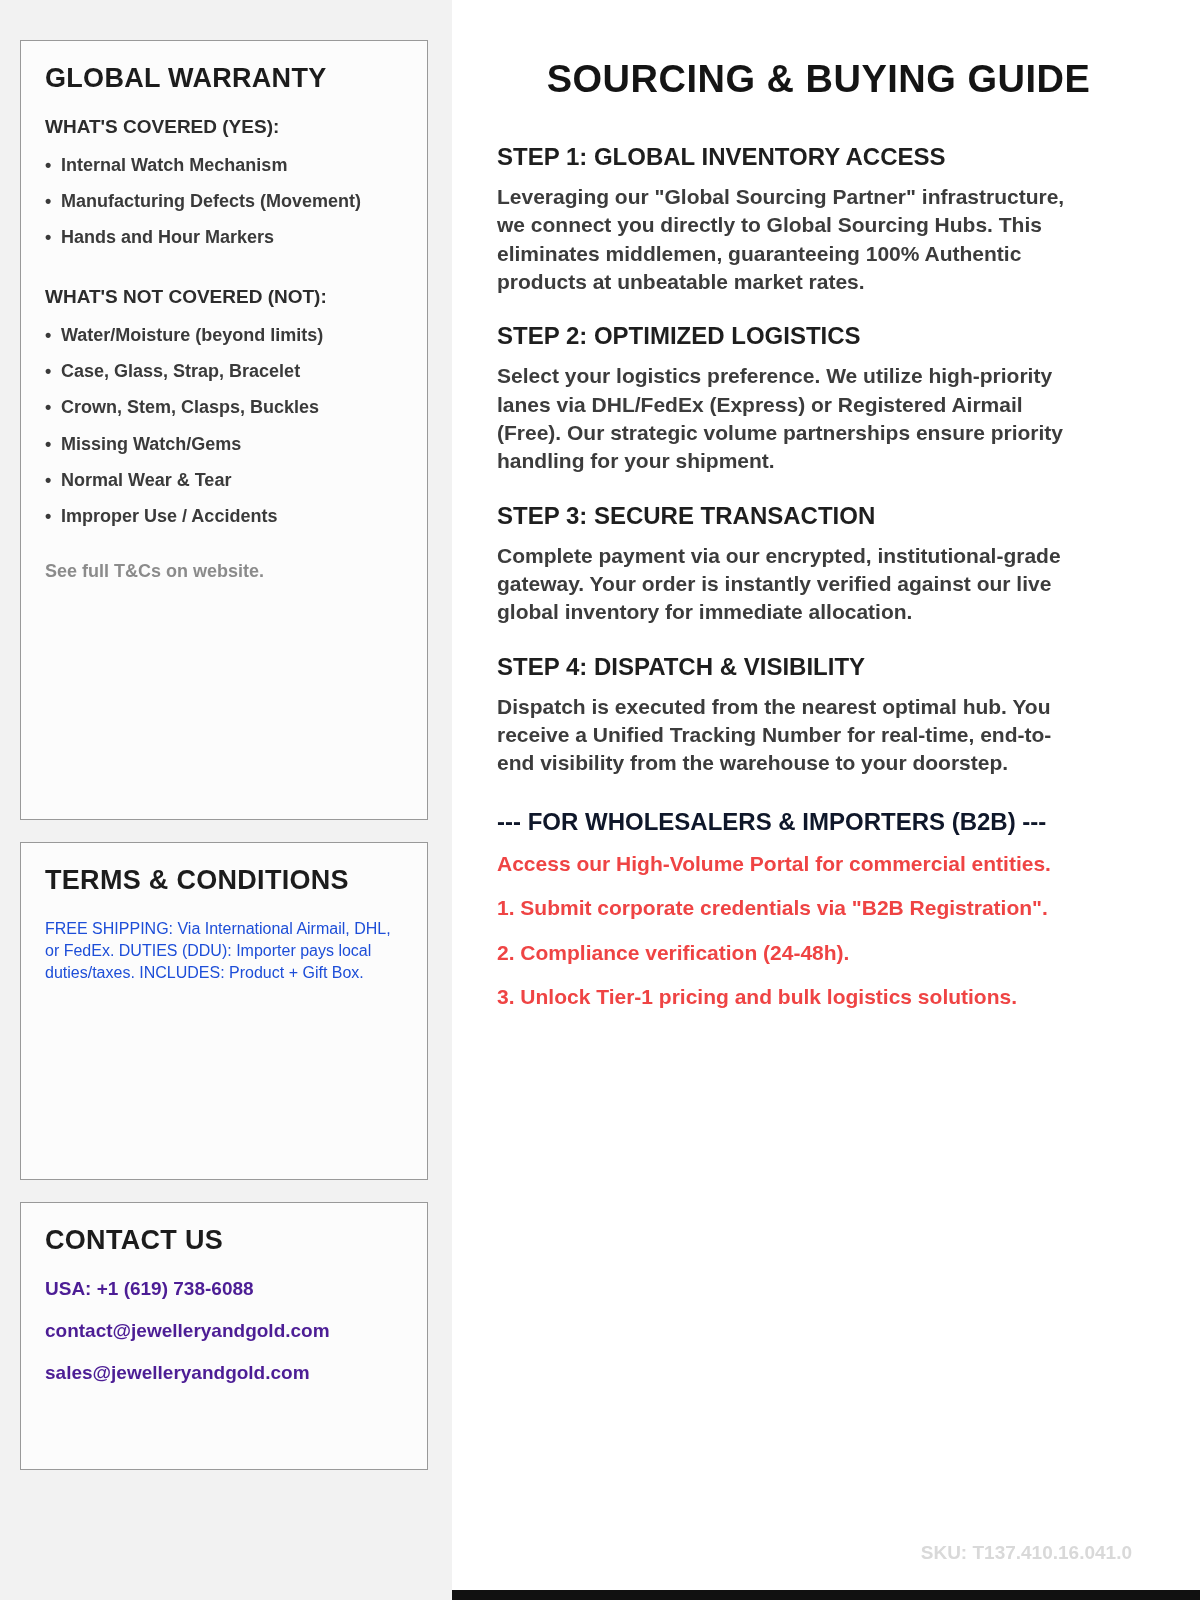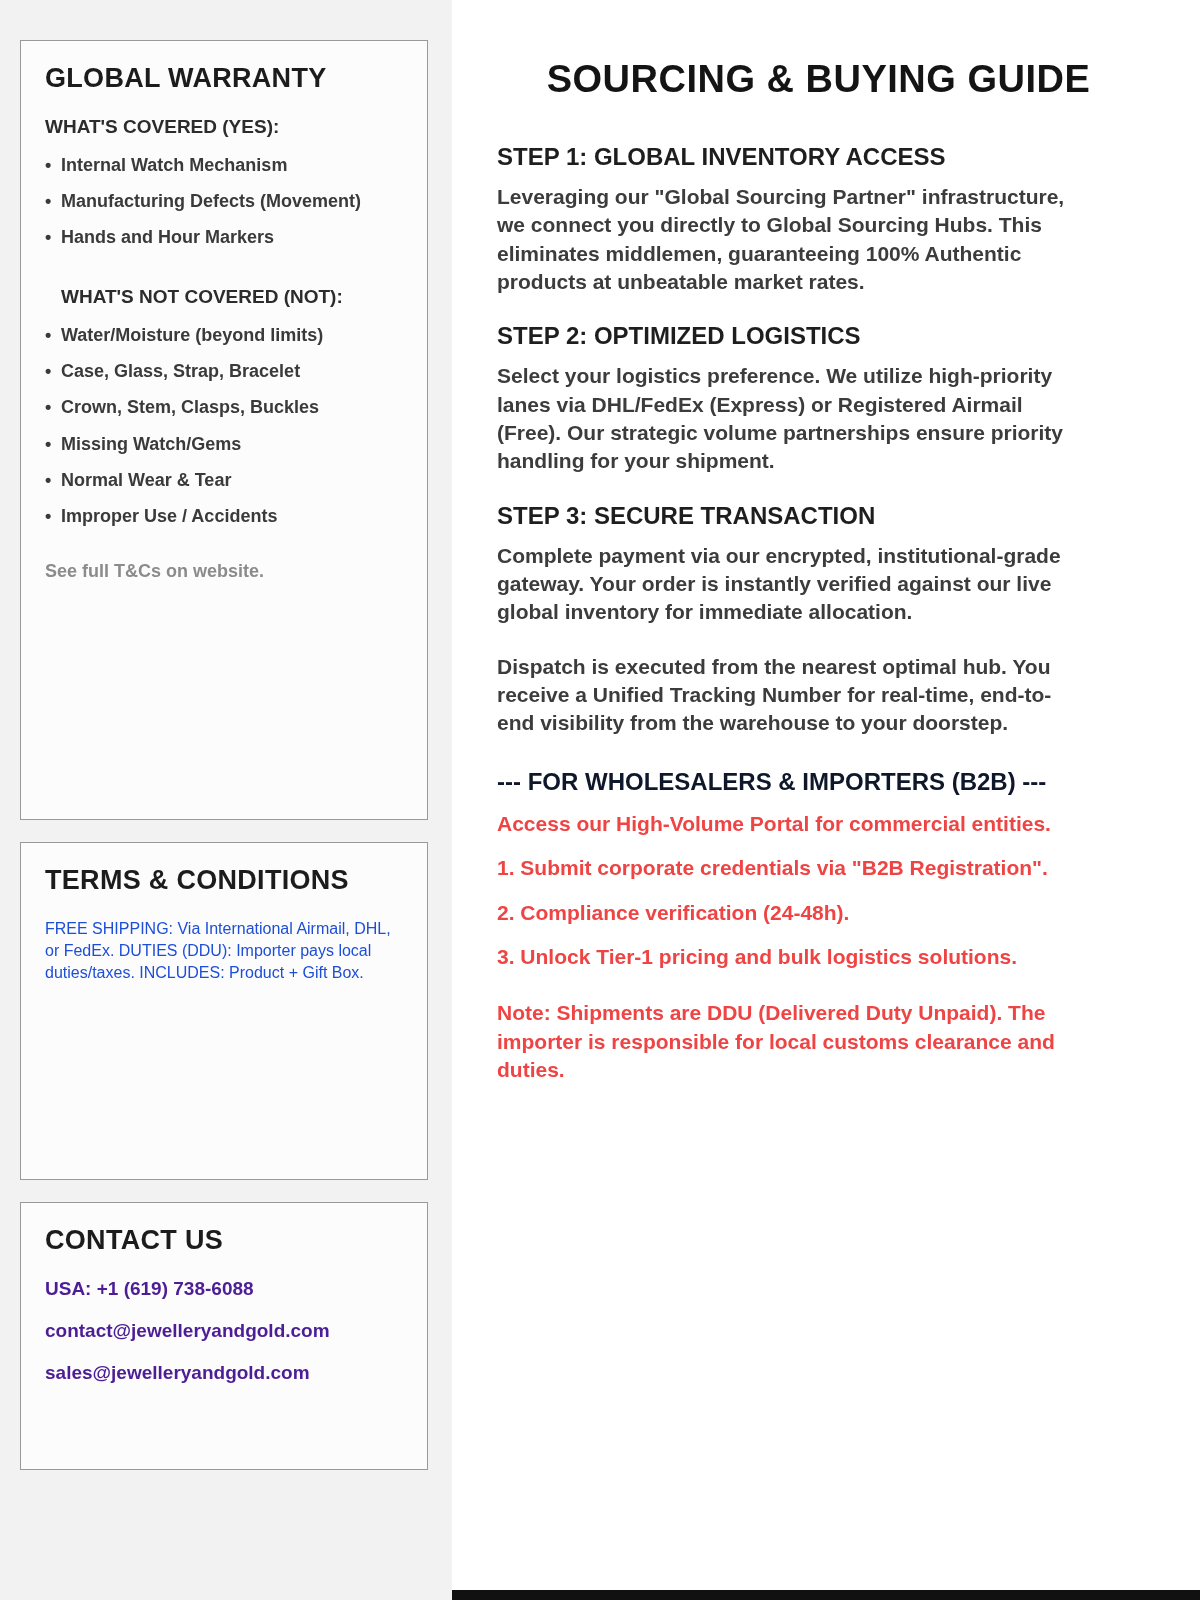--- a/index.html
+++ b/index.html
@@ -38,21 +38,21 @@
     color: #1c1c1c;
     letter-spacing: 0.3px;
     margin-bottom: 22px;
   }
   .side-subhead {
     font-size: 19px;
     font-weight: bold;
     color: #2c2c2c;
     margin-bottom: 14px;
   }
-  .side-subhead.second { margin-top: 36px; margin-left: 16px; }
+  .side-subhead.second { margin-top: 36px; }
   ul.side-list { list-style: none; }
   ul.side-list li {
     font-size: 18px;
     font-weight: 600;
     color: #3a3a3a;
     line-height: 1.45;
     margin-bottom: 10px;
     padding-left: 16px;
     position: relative;
   }
@@ -203,31 +203,32 @@
       <h3 class="step-heading">STEP 2: OPTIMIZED LOGISTICS</h3>
       <p class="step-body">Select your logistics preference. We utilize high-priority lanes via DHL/FedEx (Express) or Registered Airmail (Free). Our strategic volume partnerships ensure priority handling for your shipment.</p>
     </section>
 
     <section class="step">
       <h3 class="step-heading">STEP 3: SECURE TRANSACTION</h3>
       <p class="step-body">Complete payment via our encrypted, institutional-grade gateway. Your order is instantly verified against our live global inventory for immediate allocation.</p>
     </section>
 
     <section class="step">
+      <h3 class="step-heading">STEP 4: DISPATCH &amp; VISIBILITY</h3>
       <p class="step-body">Dispatch is executed from the nearest optimal hub. You receive a Unified Tracking Number for real-time, end-to-end visibility from the warehouse to your doorstep.</p>
     </section>
 
     <section class="b2b">
       <h3 class="b2b-heading">--- FOR WHOLESALERS &amp; IMPORTERS (B2B) ---</h3>
       <p class="b2b-para">Access our High-Volume Portal for commercial entities.</p>
       <p class="b2b-para">1. Submit corporate credentials via "B2B Registration".</p>
       <p class="b2b-para">2. Compliance verification (24-48h).</p>
       <p class="b2b-para">3. Unlock Tier-1 pricing and bulk logistics solutions.</p>
-      <p class="b2b-para b2b-note">Note: Shipments are DDU (Delivered Duty Unpaid). The importer is responsible for local customs clearance and duties.</p>
     </section>
 
     <div class="main-footer">
+      <div class="sku">SKU: T137.410.16.041.0</div>
       <div class="bottom-bar"></div>
     </div>
 
   </main>
 
 </div>
 
 </body></html>

